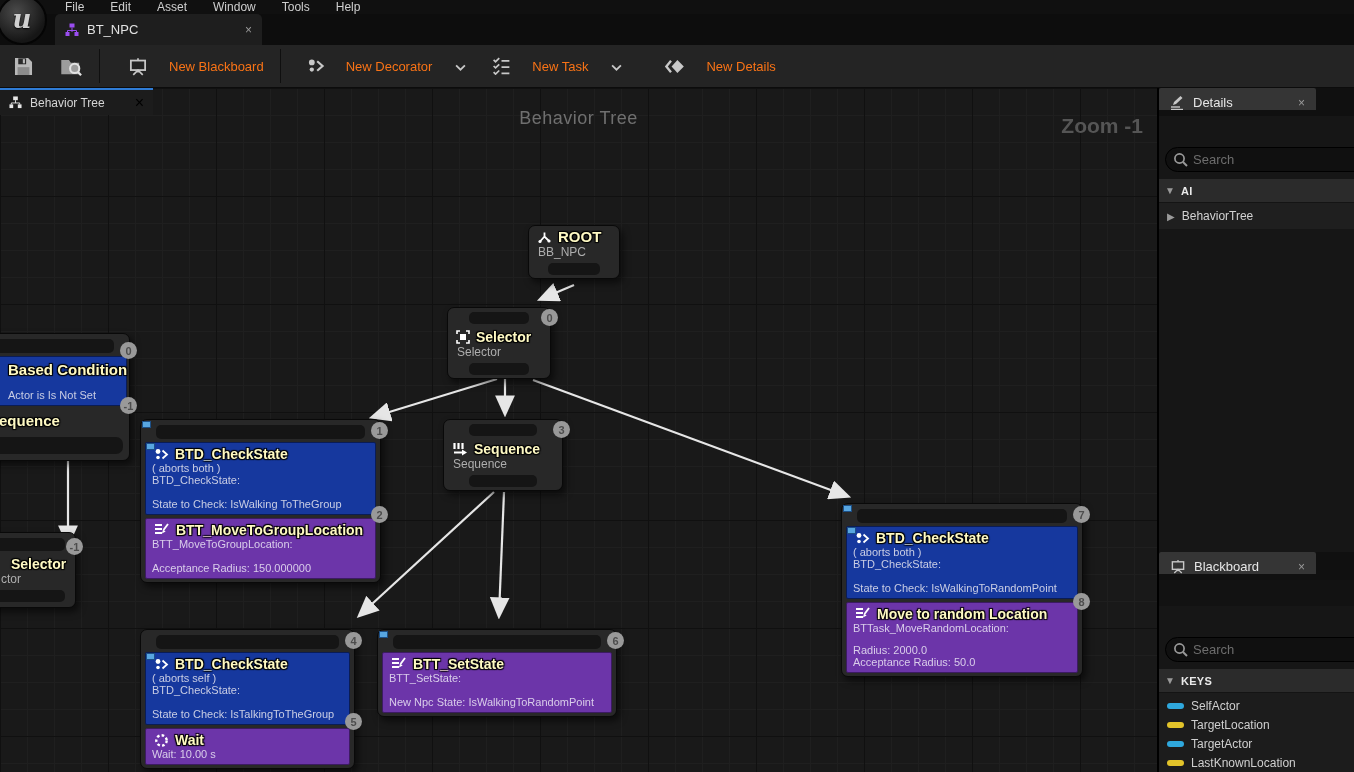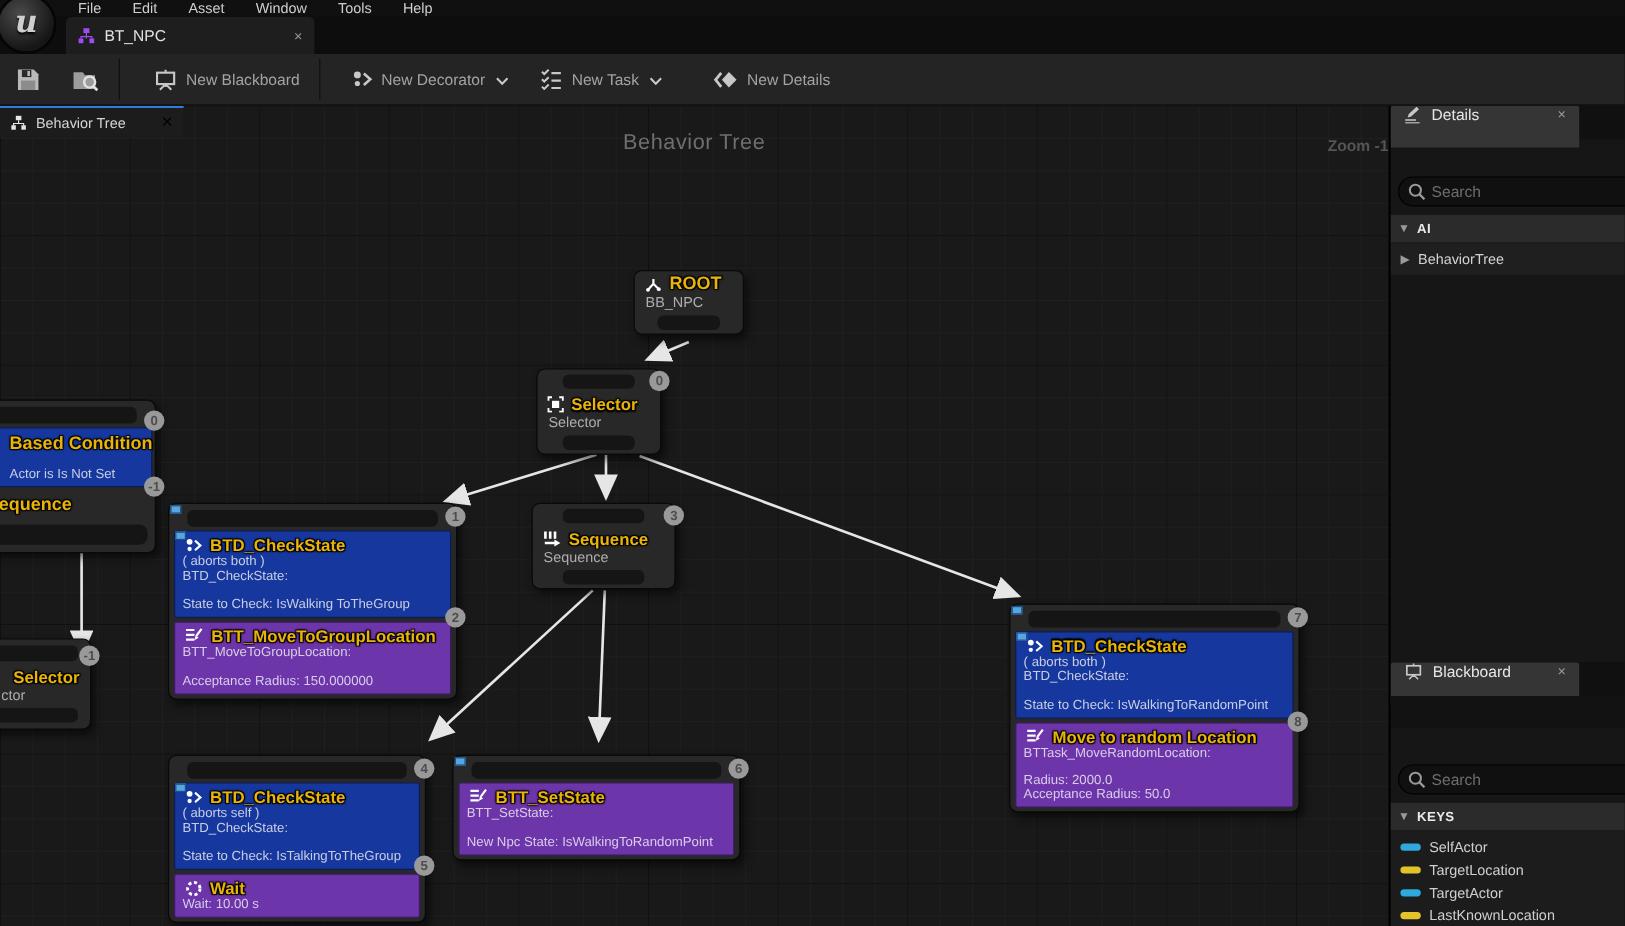--- a/index.html
+++ b/index.html
@@ -18,21 +18,21 @@
     font-size:26px; color:#cfcfcf; text-shadow:0 1px 2px #000; margin-top:-2px;}
 
   .tabbar { position:absolute; left:0; top:14px; width:1354px; height:31px; background:#0d0d0d; z-index:4; }
   .asset-tab { position:absolute; left:55px; top:0; width:207px; height:31px; background:#1e1e1e;
     border-radius:5px 5px 0 0; display:flex; align-items:center; padding:0 10px; gap:8px; }
   .asset-tab .label { font-size:13px; color:#e2e2e2; flex:1; }
   .asset-tab .close, .panel-tab .close { color:#9a9a9a; font-size:12px; cursor:default; }
 
   .toolbar { position:absolute; left:0; top:45px; width:1354px; height:43px; background:#242424;
     border-bottom:1px solid #0c0c0c; display:flex; align-items:center; z-index:4; }
-  .tbtn { display:flex; align-items:center; gap:7px; color:#a3a3a3; font-size:13px; padding:0 13px;
+  .tbtn { display:flex; align-items:center; gap:21px; color:#f97316; font-size:13px; padding:0 13px;
     height:100%; }
   .tsep { width:1px; height:34px; background:#0f0f0f; margin:0 3px; }
   .chev { display:inline-block; margin-left:2px; }
 
   
   .main { position:absolute; left:0; top:88px; width:1354px; height:684px; display:flex; }
   .graph-panel { position:relative; width:1157px; height:684px; overflow:hidden;
     background-color:#191919;
     background-image:
       linear-gradient(#101010 1px, transparent 1px),
@@ -41,30 +41,30 @@
       linear-gradient(90deg, #1f1f1f 1px, transparent 1px);
     background-size:108px 108px, 108px 108px, 27px 27px, 27px 27px; }
   .vdiv { width:2px; height:684px; background:#000; }
   .right-col { width:195px; height:684px; display:flex; flex-direction:column; background:#151515; }
 
   .doc-tab { position:absolute; left:0; top:0; width:153px; height:27px; background:#1c1c1c;
     border-top:2px solid #2f7cd6; display:flex; align-items:center; gap:8px; padding:0 9px; z-index:3; }
   .doc-tab .label { font-size:12px; color:#d5d5d5; flex:1; }
   .watermark { position:absolute; left:0; top:20px; width:100%; text-align:center; font-size:18px;
     color:#6f6f6f; font-weight:500; letter-spacing:.5px; }
-  .zoomlabel { position:absolute; right:0; top:26px; font-size:13px; font-weight:bold; color:#555; }
+  .zoomlabel { position:absolute; right:14px; top:26px; font-size:21px; font-weight:bold; color:#555; }
 
   
   .node { position:absolute; background:#282828; border:1px solid #090909; border-radius:7px;
     box-shadow:3px 4px 7px rgba(0,0,0,.55); }
   .pin { background:#151515; border-radius:5px; margin:4px auto 3px; }
   .pin.top-wide { height:14px; margin:5px 15px 3px; }
   .pin.narrow { width:58%; height:12px; }
   .trow { display:flex; align-items:center; gap:6px; padding:2px 8px 0; }
-  .ttl { font-size:14px; font-weight:bold; color:#eab308;
+  .ttl { font-size:14px; font-weight:bold; color:#fef9c3;
     text-shadow:1px 1px 1px #000, -1px 1px 1px #000, 1px -1px 1px #000, -1px -1px 1px #000; white-space:nowrap; }
   .sub { font-size:12px; color:#aeaeae; padding:0 9px; white-space:nowrap; }
   .blk { margin:0 4px 3px; border-radius:2px; padding:2px 6px 4px; position:relative; }
   .blk.dec { background:#16389e; border:1px solid #0a1c55; }
   .blk.task { background:#6c35a9; border:1px solid #3c1b62; }
   .blk .line { font-size:11px; white-space:nowrap; }
   .blk.dec .line { color:#c9cde4; }
   .blk.task .line { color:#d9cdea; }
   .gap { height:12px; }
   .badge { position:absolute; right:-8px; width:17px; height:17px; border-radius:50%;
@@ -73,21 +73,21 @@
   .bsq { position:absolute; left:1px; top:1px; width:9px; height:7px; background:#58a6e0;
     border:1px solid #1c4f86; z-index:2; }
   .nicon { flex:0 0 auto; display:flex; }
 
   
   svg.wires { position:absolute; left:0; top:0; z-index:1; }
   .node, .doc-tab { z-index:2; }
 
   
   .panel-tabs { height:28px; background:#101010; display:flex; }
-  .panel-tab { height:35px; background:#353535; display:flex; align-items:flex-start; gap:8px;
+  .panel-tab { height:22px; background:#353535; display:flex; align-items:flex-end; gap:8px;
     padding:0 11px; width:157px; border-radius:2px 2px 0 0; }
   .panel-tab .label { font-size:13px; color:#e6e6e6; flex:1; }
   .searchrow { padding:7px 0 7px 6px;margin-top:24px; }
   .searchbox { position:relative; height:25px; background:#101010; border:1px solid #000;
     border-radius:13px 0 0 13px; margin-right:-2px; }
   .searchbox input { position:absolute; left:27px; top:0; width:calc(100% - 30px); height:100%;
     background:transparent; border:none; outline:none; color:#bdbdbd; font-size:13px; }
   .searchbox input::placeholder { color:#6d6d6d; }
   .mag { position:absolute; left:7px; top:4px; }
   .sect { height:24px; background:#2b2b2b; border-bottom:1px solid #141414; display:flex;

